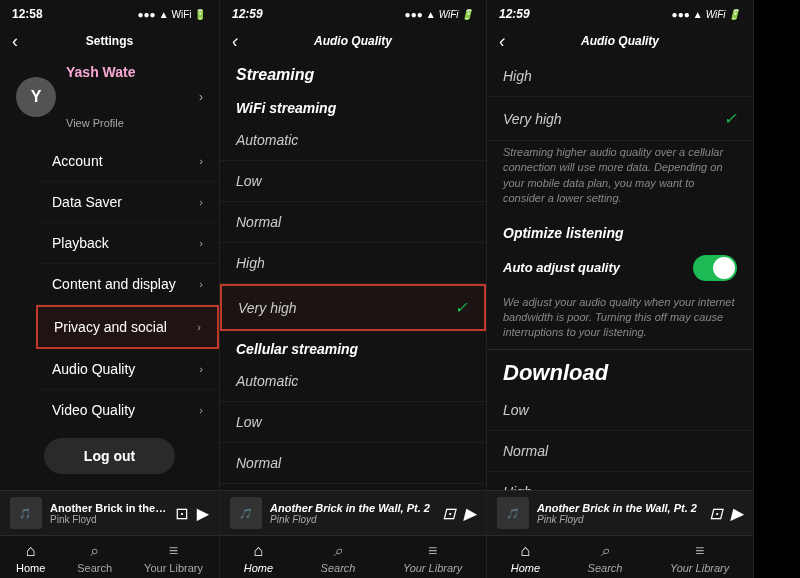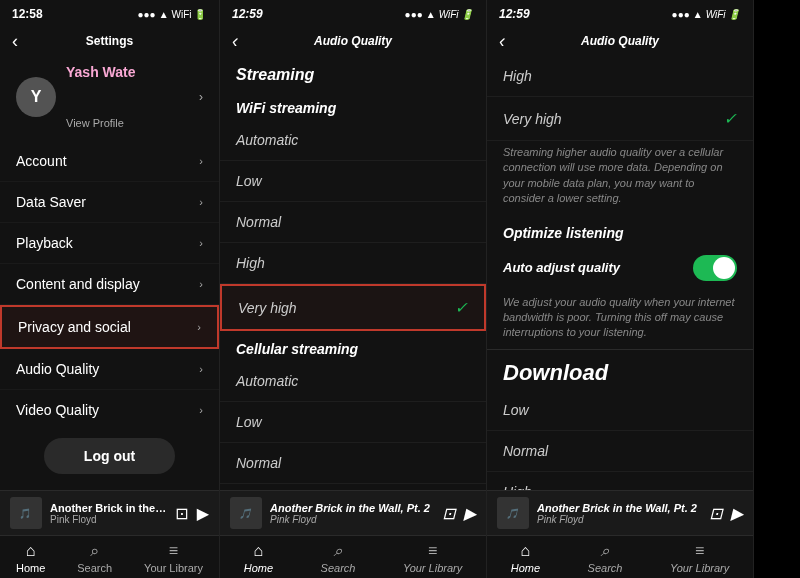--- a/index.html
+++ b/index.html
@@ -83,21 +83,21 @@
       font-size: 16px;
       font-weight: 700;
       flex-shrink: 0;
     }
     .user-info { flex: 1; }
     .user-name { color: #f9a8d4; font-size: 14px; font-weight: 700; }
     .user-sub { color: #aaa; font-size: 11px; margin-top: 37px; }
     .chevron { color: #aaa; font-size: 12px; }
 
     
-    .menu-list { flex: 1; overflow-y: auto; }
+    .menu-list { flex: 1; overflow-y: auto; padding-left: 36px; }
     .menu-item {
       display: flex;
       align-items: center;
       justify-content: space-between;
       padding: 12px 16px;
       color: #fff;
       font-size: 14px;
       cursor: pointer;
       border-bottom: 1px solid #1a1a1a;
     }

